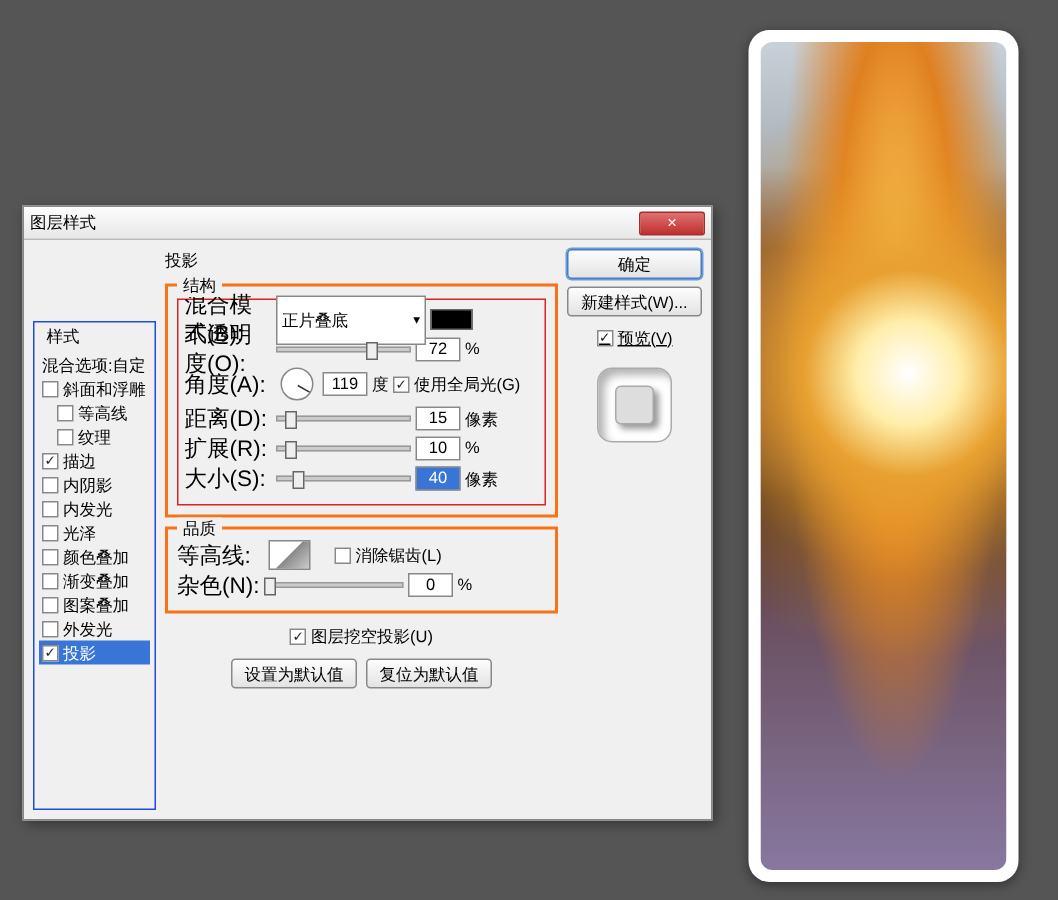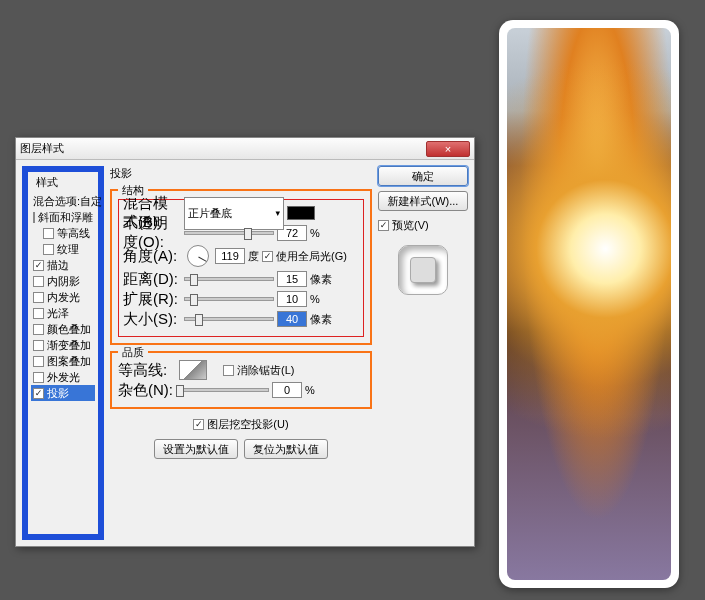--- a/index.html
+++ b/index.html
@@ -3,21 +3,21 @@
 <meta charset="utf-8">
 <style>
   * { box-sizing: border-box; margin: 0; padding: 0; font-family: "Microsoft YaHei", "SimSun", Arial, sans-serif; font-size: 11px; }
   body { background: #555; width: 705px; height: 600px; position: relative; }
   .dialog { position: absolute; left: 15px; top: 137px; width: 460px; height: 410px; background: #f0f0f0; border: 1px solid #888; box-shadow: 2px 2px 8px rgba(0,0,0,0.4); display: flex; flex-direction: column; }
   .titlebar { height: 22px; background: linear-gradient(#fdfdfd,#e7e7e7); display: flex; align-items: center; padding: 0 4px; border-bottom: 1px solid #bbb; }
   .titlebar .title { flex: 1; font-size: 11px; }
   .close-btn { width: 44px; height: 16px; background: linear-gradient(#e07070,#c03030); border: 1px solid #a03030; border-radius: 2px; color: #fff; display: flex; align-items: center; justify-content: center; font-size: 10px; }
   .dialog-body { flex: 1; display: flex; padding: 6px; gap: 6px; }
   .left-col { width: 82px; display: flex; flex-direction: column; }
-  .fieldset { border: 6px solid #1d4ed8; padding: 4px 3px 6px; }
+  .fieldset { border: 1px solid #1d4ed8; padding: 4px 3px 6px; margin-top: 48px; }
   .fieldset-title { font-size: 11px; margin: -10px 0 3px 2px; background: #f0f0f0; display: inline-block; padding: 0 3px; }
   .style-row { display: flex; align-items: center; height: 16px; padding: 0 2px; gap: 3px; white-space: nowrap; }
   .style-row.selected { background: #3875d7; color: #fff; }
   .cb { width: 11px; height: 11px; border: 1px solid #888; background: #fff; display: inline-flex; align-items: center; justify-content: center; font-size: 9px; color: #222; }
   .cb.checked::after { content: "✓"; }
   .mid-col { flex: 1; display: flex; flex-direction: column; gap: 6px; }
   .section-label { font-size: 11px; margin-bottom: 2px; }
   .group { border: 2px solid #f97316; padding: 8px 6px 6px; position: relative; }
   .group-title { position: absolute; top: -8px; left: 6px; background: #f0f0f0; padding: 0 4px; font-size: 11px; }
   .redbox { border: 1.5px solid #d22; padding: 4px 4px 6px; }
@@ -211,21 +211,21 @@
       </div>
     </div>
 
     <div class="right-col">
       <div class="btn wide primary">
           <span>确定</span>
         </div>
       <div class="btn wide">
           <span>新建样式(W)...</span>
         </div>
-      <div class="row" style="justify-content:flex-start;">
+      <div class="row" style="justify-content:center;text-decoration:underline;">
         <span class="cb checked"></span>
         <span>预览(V)</span>
       </div>
       <div class="preview-box">
         <div class="preview-inner"></div>
       </div>
     </div>
   </div>
 </div>
 

